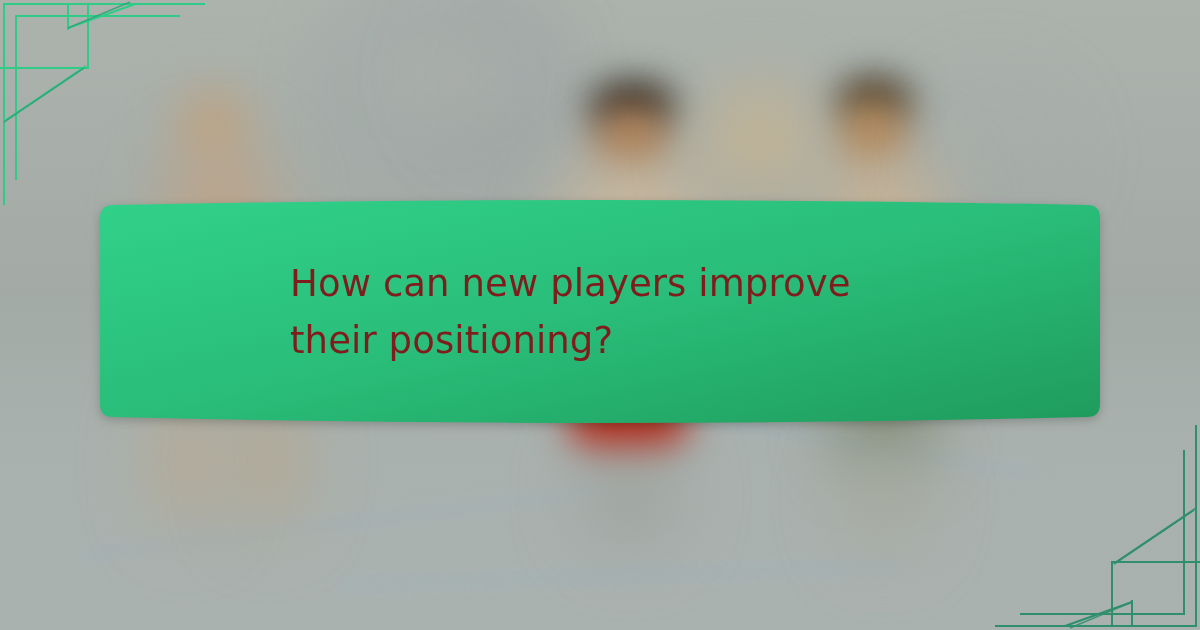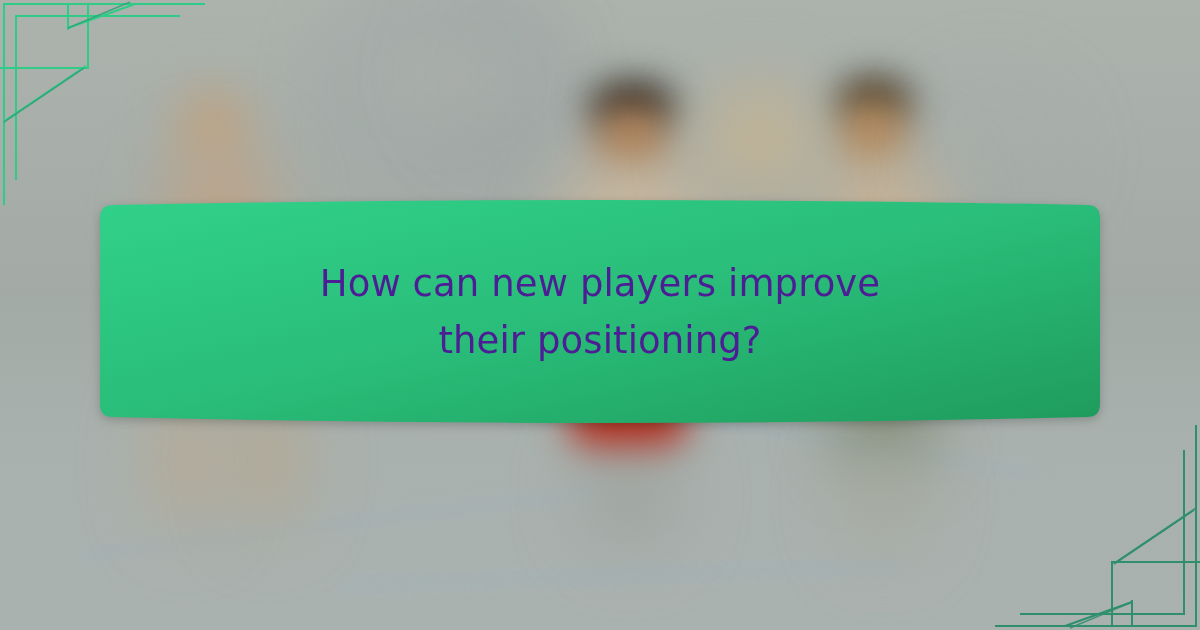--- a/index.html
+++ b/index.html
@@ -73,22 +73,21 @@
     left: 0; right: 0;
     top: 0; bottom: 0;
     display: flex;
     align-items: center;
     justify-content: center;
     padding: 0 90px;
     box-sizing: border-box;
   }
   .headline {
     margin: 0;
-    text-align: center;
-    color: #4c1d95;
+    color: #7f1d1d;
     font-size: 37px;
     font-weight: 400;
     line-height: 1.55;
     letter-spacing: 0.1px;
     max-width: 620px;
   }
 </style>
 </head>
 <body>
 

